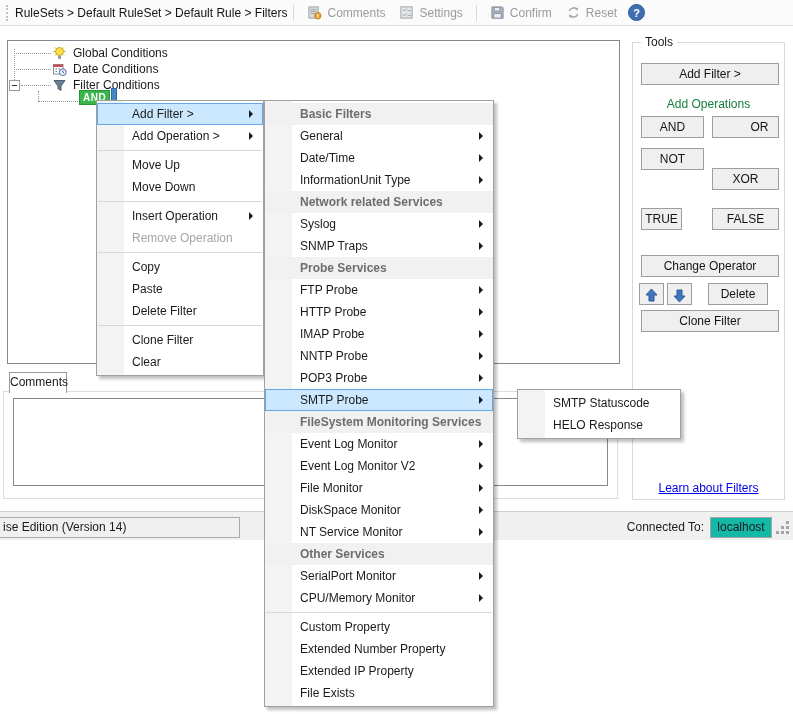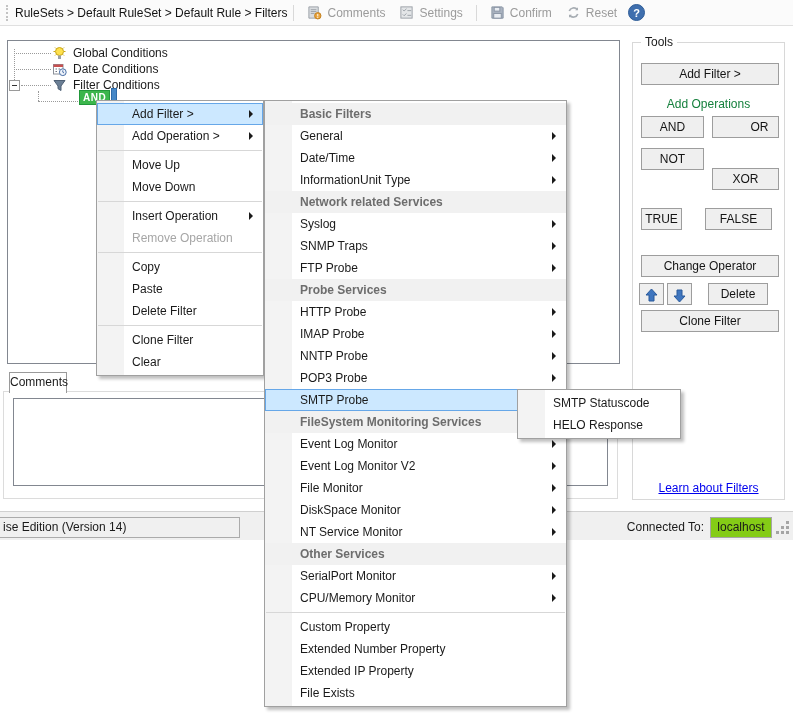--- a/index.html
+++ b/index.html
@@ -61,29 +61,29 @@
   .arrow-btn svg { display:block; margin:2px auto 0; }
   .learn-link { position:absolute; left:0; top:438px; width:100%; text-align:center;
           color:#0000ee; text-decoration:underline; }
   
   .statusbar { position:absolute; left:0; top:511px; width:793px; height:29px;
           background:#f0f0f0; border-top:1px solid #d0d0d0; }
   .sb-left { position:absolute; left:-8px; top:5px; width:248px; height:21px;
           border:1px solid #ababab; line-height:19px; padding-left:10px; background:#f0f0f0; white-space:nowrap; overflow:hidden; }
   .sb-conn { position:absolute; right:89px; top:8px;margin-left:24px; }
   .sb-host { position:absolute; right:21px; top:5px; width:62px; height:21px;
-          border:1px solid #a6a6a6; background:#84cc16; text-align:center; line-height:19px; }
+          border:1px solid #a6a6a6; background:#14b8a6; text-align:center; line-height:19px; }
   .sb-grip { position:absolute; right:4px; bottom:5px; width:14px; height:14px; }
   .sb-grip::after { content:""; position:absolute; right:0; top:0; width:3px; height:3px; background:#a5a5a5;
           box-shadow:0 5px #a5a5a5, 0 10px #a5a5a5, -5px 5px #a5a5a5, -5px 10px #a5a5a5, -10px 10px #a5a5a5; }
   
   .menu { position:absolute; background:linear-gradient(to right,#f3f3f3 0,#f3f3f3 27px,#ffffff 27px);
           border:1px solid #a0a0a0; box-shadow:3px 3px 3px rgba(0,0,0,.25); padding:2px 0; z-index:10; }
   #ctx  { left:96px;  top:100px; width:168px; }
-  #sub  { left:264px; top:100px; width:303px; }
+  #sub  { left:264px; top:100px; width:230px; }
   #sub3 { left:517px; top:389px; width:164px; }
   .mi { position:relative; height:22px; line-height:22px; padding:0 24px 0 35px; white-space:nowrap; }
   .mi .arr { position:absolute; right:10px; top:calc(50% - 4px); width:0; height:0;
           border-left:4px solid #1a1a1a; border-top:4px solid transparent; border-bottom:4px solid transparent; }
   .mi.hl { background:#cce8ff; box-shadow:inset 0 0 0 1px #66a7e8; }
   .mi.disabled { color:#a6a6a6; }
   .mi.header { background:#f1f1f1; color:#6d6d6d; font-weight:bold; }
   .msep { border-top:1px solid #d7d7d7; margin:3px 1px; }
 </style>
 </head>
@@ -194,21 +194,21 @@
 
 <div class="tools">
   <span class="legend">Tools</span>
   <button class="btn" style="left:8px; top:20px; width:138px;">Add Filter &gt;</button>
   <div class="lbl" style="top:54px;">Add Operations</div>
   <button class="btn" style="left:8px; top:73px; width:63px;">AND</button>
   <button class="btn" style="left:79px; top:73px; width:67px;padding-left:28px;">OR</button>
   <button class="btn" style="left:8px; top:105px; width:63px;">NOT</button>
   <button class="btn" style="left:79px; top:105px; width:67px;margin-top:20px;">XOR</button>
   <button class="btn" style="left:8px; top:165px; width:41px;">TRUE</button>
-  <button class="btn" style="left:72px; top:165px; width:67px;">FALSE</button>
+  <button class="btn" style="left:79px; top:165px; width:67px;">FALSE</button>
   <button class="btn" style="left:8px; top:212px; width:138px;">Change Operator</button>
   <button class="btn arrow-btn" style="left:6px; top:240px; width:25px;">
     <span><svg width="13" height="15" viewBox="0 0 13 15">
           <path d="M6.5 1L12 7H9v6H4V7H1z" fill="#3f76bf" stroke="#2a5a9b"></path>
         </svg></span>
   </button>
   <button class="btn arrow-btn" style="left:34px; top:240px; width:25px;">
     <span><svg width="13" height="15" viewBox="0 0 13 15">
           <path d="M6.5 14L1 8h3V2h5v6h3z" fill="#3f76bf" stroke="#2a5a9b"></path>
         </svg></span>
@@ -244,22 +244,22 @@
 </div>
 
 <div class="menu" id="sub">
   <div class="mi header"><span>Basic Filters</span></div>
   <div class="mi"><span>General</span><span class="arr"></span></div>
   <div class="mi"><span>Date/Time</span><span class="arr"></span></div>
   <div class="mi"><span>InformationUnit Type</span><span class="arr"></span></div>
   <div class="mi header"><span>Network related Services</span></div>
   <div class="mi"><span>Syslog</span><span class="arr"></span></div>
   <div class="mi"><span>SNMP Traps</span><span class="arr"></span></div>
+  <div class="mi header"><span>Probe Services</span></div>
   <div class="mi"><span>FTP Probe</span><span class="arr"></span></div>
-  <div class="mi header"><span>Probe Services</span></div>
   <div class="mi"><span>HTTP Probe</span><span class="arr"></span></div>
   <div class="mi"><span>IMAP Probe</span><span class="arr"></span></div>
   <div class="mi"><span>NNTP Probe</span><span class="arr"></span></div>
   <div class="mi"><span>POP3 Probe</span><span class="arr"></span></div>
   <div class="mi hl"><span>SMTP Probe</span><span class="arr"></span></div>
   <div class="mi header"><span>FileSystem Monitoring Services</span></div>
   <div class="mi"><span>Event Log Monitor</span><span class="arr"></span></div>
   <div class="mi"><span>Event Log Monitor V2</span><span class="arr"></span></div>
   <div class="mi"><span>File Monitor</span><span class="arr"></span></div>
   <div class="mi"><span>DiskSpace Monitor</span><span class="arr"></span></div>

